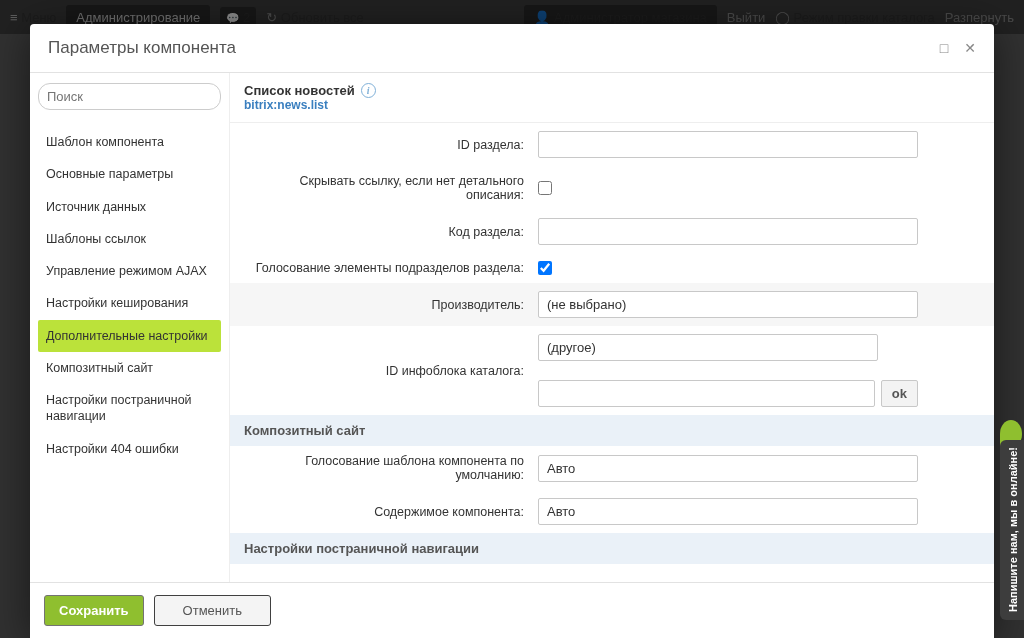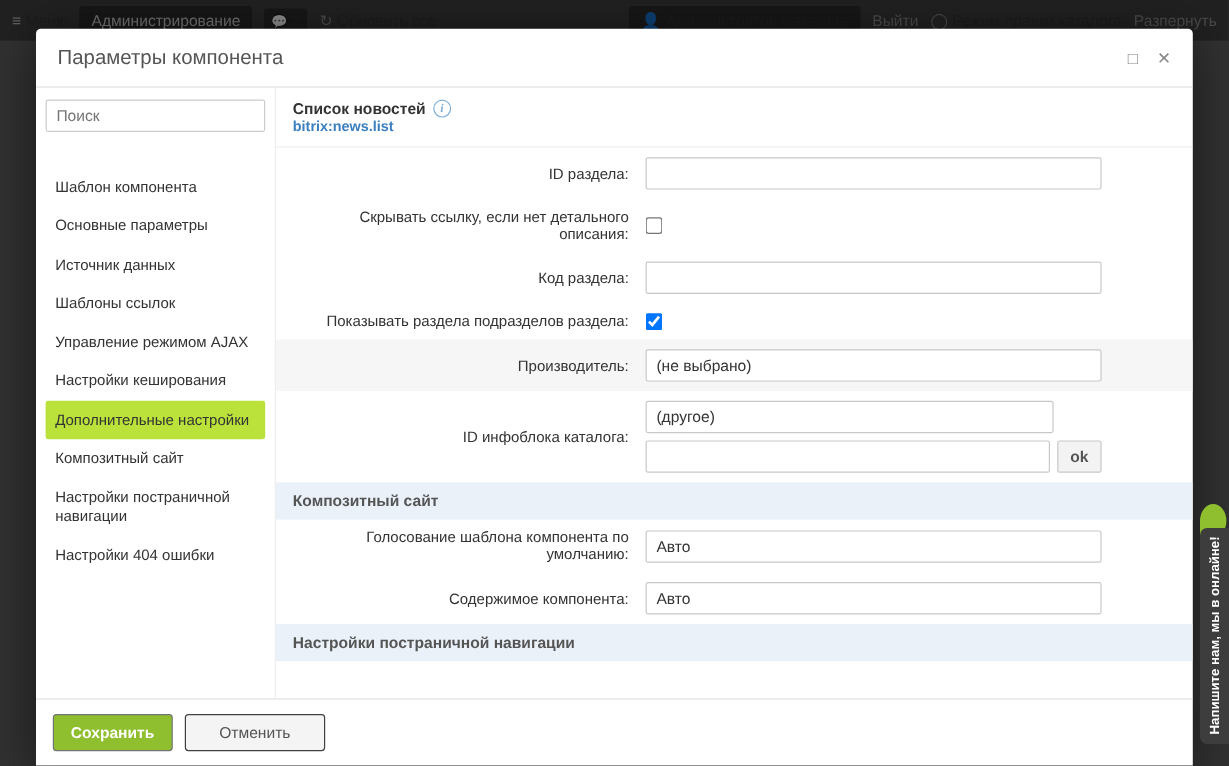--- a/index.html
+++ b/index.html
@@ -10,21 +10,21 @@
 .topbar .spacer{flex:1}
 .topbar .badge{background:#2a2a2a;padding:3px 6px;border-radius:3px;font-size:11px}
 .modal-backdrop{position:fixed;inset:0;background:rgba(0,0,0,0.45)}
 .modal{position:absolute;left:30px;top:24px;right:30px;bottom:0;background:#fff;border-radius:4px 4px 0 0;box-shadow:0 5px 40px rgba(0,0,0,.5);display:flex;flex-direction:column;overflow:hidden}
 .modal-header{padding:14px 18px;border-bottom:1px solid #e2e2e2;display:flex;align-items:center}
 .modal-header h2{font-size:17px;font-weight:400;color:#555}
 .modal-header .spacer{flex:1}
 .win-ctrl{width:12px;height:12px;margin-left:14px;display:inline-flex;align-items:center;justify-content:center;color:#888;cursor:pointer;font-size:14px}
 .modal-body{flex:1;display:flex;overflow:hidden}
 .sidebar{width:200px;border-right:1px solid #eee;padding:10px 8px;display:flex;flex-direction:column}
-.search-input{width:100%;padding:5px 8px;border:1px solid #ccc;border-radius:2px;color:#999;margin-bottom:30px}
+.search-input{width:100%;padding:5px 8px;border:1px solid #ccc;border-radius:12px;color:#999;margin-bottom:16px}
 .nav{display:flex;flex-direction:column}
 .nav-item{padding:8px 8px;color:#333;cursor:pointer;border-radius:2px;font-size:12.5px;line-height:1.3}
 .nav-item.active{background:#bbe23a;font-weight:500}
 .content{flex:1;display:flex;flex-direction:column;overflow:hidden}
 .content-head{padding:10px 14px 10px 14px}
 .content-head h3{font-size:18px;font-weight:700;display:flex;align-items:center;gap:6px}
 .info-icon{width:15px;height:15px;border:1px solid #7fb0d8;border-radius:50%;display:inline-flex;align-items:center;justify-content:center;font-size:10px;color:#7fb0d8;font-style:italic;font-family:Georgia,serif}
 .comp-id{color:#3a7fbf;font-weight:700;font-size:12px;margin-top:0}
 .scroll{flex:1;overflow-y:auto;border-top:1px solid #eee}
 .form-row{display:flex;align-items:center;padding:8px 14px;gap:14px}
@@ -108,34 +108,34 @@
               <input type="checkbox" class="chk" style="">
             </div>
         </div>
         <div class="form-row">
           <div class="lbl">Код раздела:</div>
           <div class="ctrl">
               <input class="txt" style="">
             </div>
         </div>
         <div class="form-row">
-          <div class="lbl">Показывать раздела подразделов раздела:</div>
+          <div class="lbl">Голосование элементы подразделов раздела:</div>
           <div class="ctrl">
               <input type="checkbox" class="chk" checked="" style="">
             </div>
         </div>
         <div class="form-row" style="background:#f6f6f6">
           <div class="lbl">Производитель:</div>
           <div class="ctrl">
               <select class="sel"><option>(не выбрано)</option></select>
             </div>
         </div>
         <div class="form-row">
           <div class="lbl">ID инфоблока каталога:</div>
-          <div class="ctrl" style="flex-direction:column;align-items:flex-start;gap:6px">
+          <div class="ctrl" style="flex-direction:column;align-items:flex-start;gap:19px">
             <select class="sel" style="max-width:340px"><option>(другое)</option></select>
             <div style="display:flex;gap:6px;align-items:center;width:100%;max-width:380px">
               <input class="txt" style="max-width: 340px;">
               <button class="ok-btn">ok</button>
             </div>
           </div>
         </div>
 
         <div class="section">Композитный сайт</div>
         <div class="form-row">

